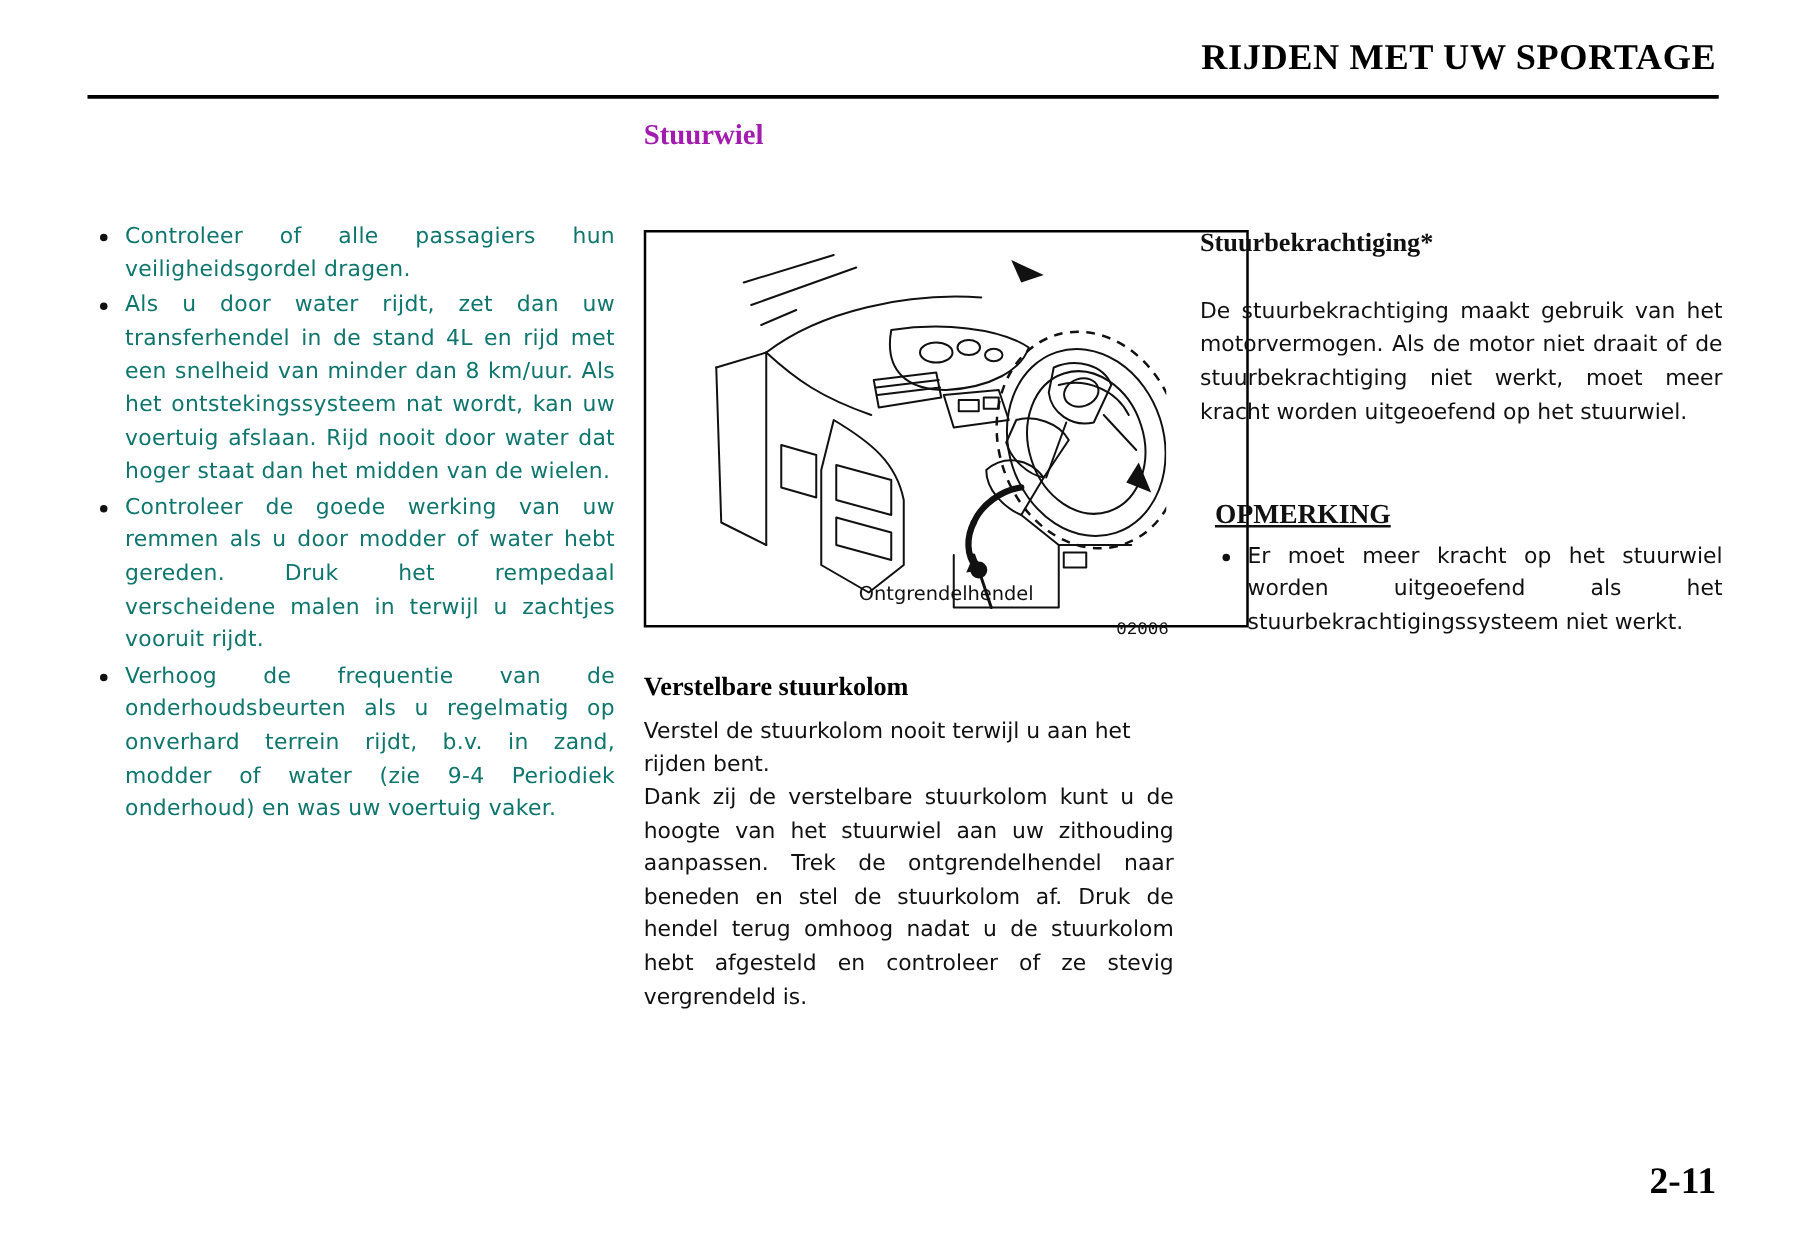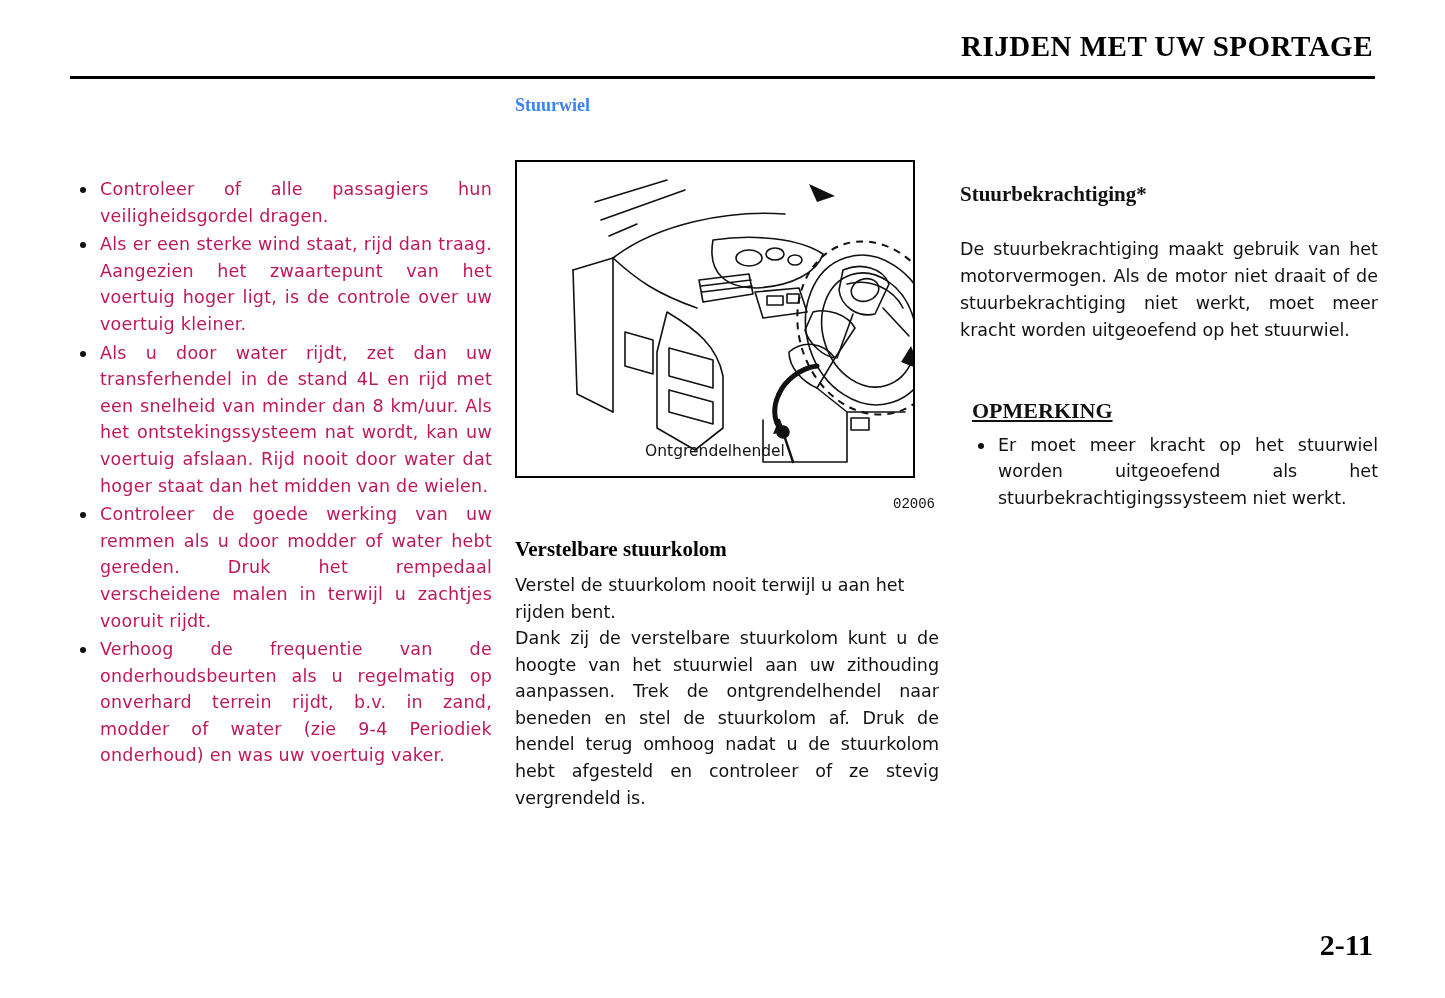--- a/index.html
+++ b/index.html
@@ -43,31 +43,31 @@
     background: #000;
   }
 
   
   .section-title {
     position: absolute;
     left: 515px;
     top: 95px;
     font-family: "Liberation Serif", serif;
     font-weight: bold;
-    font-size: 18px;
-    color: #3b82f6;
+    font-size: 23px;
+    color: #a21caf;
   }
 
   
   .col {
     position: absolute;
     font-family: "DejaVu Sans", sans-serif;
     font-size: 17.5px;
     line-height: 1.52;
-    color: #be185d;
+    color: #0f766e;
   }
   .col-left {
     left: 72px;
     top: 176px;
     width: 420px;
   }
 
   ul.bullets {
     list-style: none;
     margin: 0;
@@ -91,22 +91,22 @@
     border-radius: 50%;
   }
   .col-left ul.bullets > li {
     letter-spacing: 0.25px;
   }
 
   
   .figure-box {
     position: absolute;
     left: 515px;
-    top: 160px;
-    width: 400px;
+    top: 184px;
+    width: 484px;
     height: 318px;
     border: 2px solid #000;
     box-sizing: border-box;
     background: #fff;
     overflow: hidden;
   }
   .figure-caption-in {
     position: absolute;
     left: 0;
     right: 0;
@@ -222,21 +222,20 @@
 <div class="page">
 
   <div class="header-title">RIJDEN MET UW SPORTAGE</div>
   <div class="header-rule"></div>
 
   <div class="section-title">Stuurwiel</div>
 
   <div class="col col-left">
     <ul class="bullets">
       <li>Controleer of alle passagiers hun veiligheidsgordel dragen.</li>
-      <li>Als er een sterke wind staat, rijd dan traag. Aangezien het zwaartepunt van het voertuig hoger ligt, is de controle over uw voertuig kleiner.</li>
       <li>Als u door water rijdt, zet dan uw transferhendel in de stand 4L en rijd met een snelheid van minder dan 8 km/uur. Als het ontstekingssysteem nat wordt, kan uw voertuig afslaan. Rijd nooit door water dat hoger staat dan het midden van de wielen.</li>
       <li>Controleer de goede werking van uw remmen als u door modder of water hebt gereden. Druk het rempedaal verscheidene malen in terwijl u zachtjes vooruit rijdt.</li>
       <li>Verhoog de frequentie van de onderhoudsbeurten als u regelmatig op onverhard terrein rijdt, b.v. in zand, modder of water (zie 9-4 Periodiek onderhoud) en was uw voertuig vaker.</li>
     </ul>
   </div>
 
   <div class="figure-box">
     <svg width="416" height="314" viewBox="0 0 416 314">
       <g fill="none" stroke="#111" stroke-width="1.6" stroke-linecap="round" stroke-linejoin="round">
 

